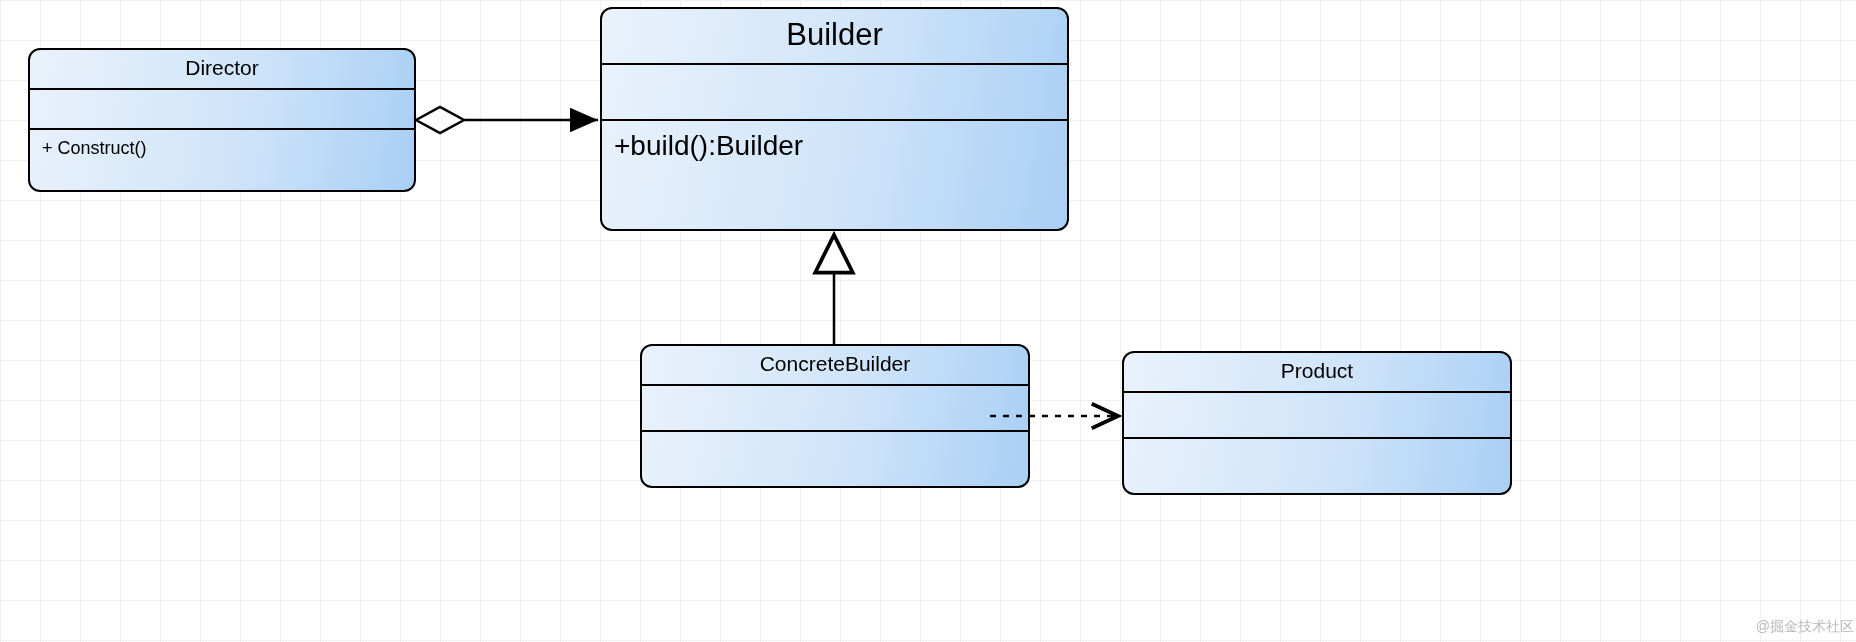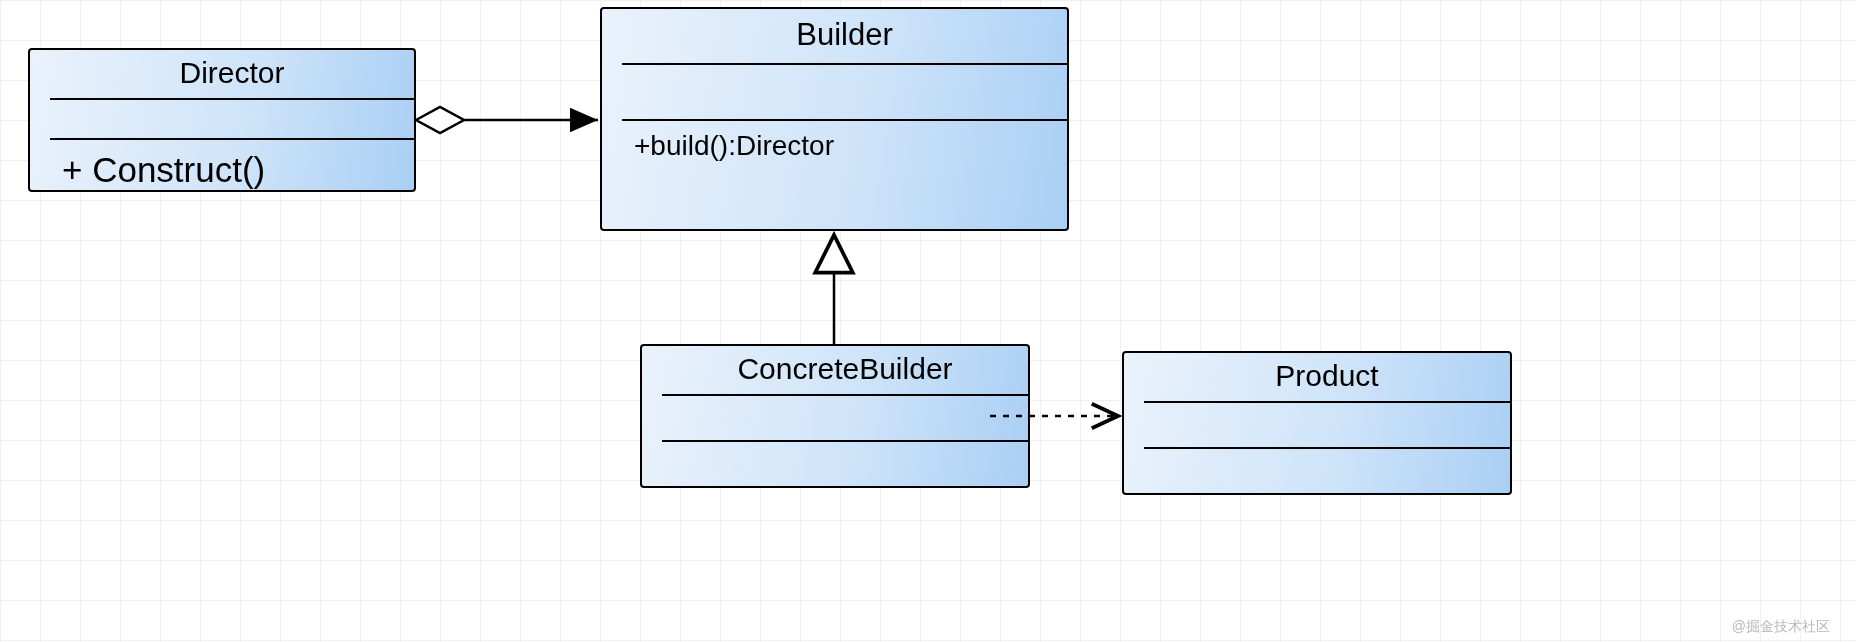--- a/index.html
+++ b/index.html
@@ -18,51 +18,50 @@
     background-image:
       linear-gradient(#f0f0f0 1px, transparent 1px),
       linear-gradient(90deg, #f0f0f0 1px, transparent 1px);
     background-size: 40px 40px;
     background-position: 0 0;
     overflow: hidden;
   }
   .uml-class {
     position: absolute;
     border: 2px solid #000;
-    border-radius: 4px;
+    border-radius: 12px;
     background: linear-gradient(100deg, #eaf2fb 0%, #cfe4f9 55%, #a9cff4 100%);
     box-sizing: border-box;
     overflow: hidden;
-    padding-left: 20px;
   }
   .uml-title {
     text-align: center;
-    font-size: 30px;
+    font-size: 21px;
     padding: 6px 8px 8px 8px;
     border-bottom: 2px solid #000;
     box-sizing: border-box;
     white-space: nowrap;
   }
   .uml-attrs {
     border-bottom: 2px solid #000;
     box-sizing: border-box;
   }
   .uml-ops {
-    font-size: 35px;
+    font-size: 18px;
     padding: 6px 10px 8px 12px;
     line-height: 1.35;
     box-sizing: border-box;
     text-align: left;
   }
   .uml-ops div {
     white-space: nowrap;
   }
   .watermark {
     position: absolute;
-    right: 26px;
+    right: 2px;
     bottom: 6px;
     font-size: 14px;
     color: #b8b8b8;
     font-family: "PingFang SC", "Microsoft YaHei", Arial, sans-serif;
   }
   svg.connectors {
     position: absolute;
     left: 0; top: 0;
     width: 1856px;
     height: 642px;
@@ -79,21 +78,21 @@
     <div class="uml-attrs" style="height:40px;"></div>
     <div class="uml-ops">
       <div>+ Construct()</div>
     </div>
   </div>
 
   <div class="uml-class" style="left:600px; top:7px; width:469px; height:224px;">
     <div class="uml-title" style="font-size:31px; padding-top:8px; padding-bottom:10px;">Builder</div>
     <div class="uml-attrs" style="height:56px;"></div>
     <div class="uml-ops" style="font-size:28px;">
-      <div>+build():Director</div>
+      <div>+build():Builder</div>
     </div>
   </div>
 
   <div class="uml-class" style="left:600px; top:344px; width:390px; height:144px;margin-left:40px;">
     <div class="uml-title">ConcreteBuilder</div>
     <div class="uml-attrs" style="height:46px;"></div>
     <div class="uml-ops" style="height:46px;"></div>
   </div>
 
   <div class="uml-class" style="left:1122px; top:351px; width:390px; height:144px;">

